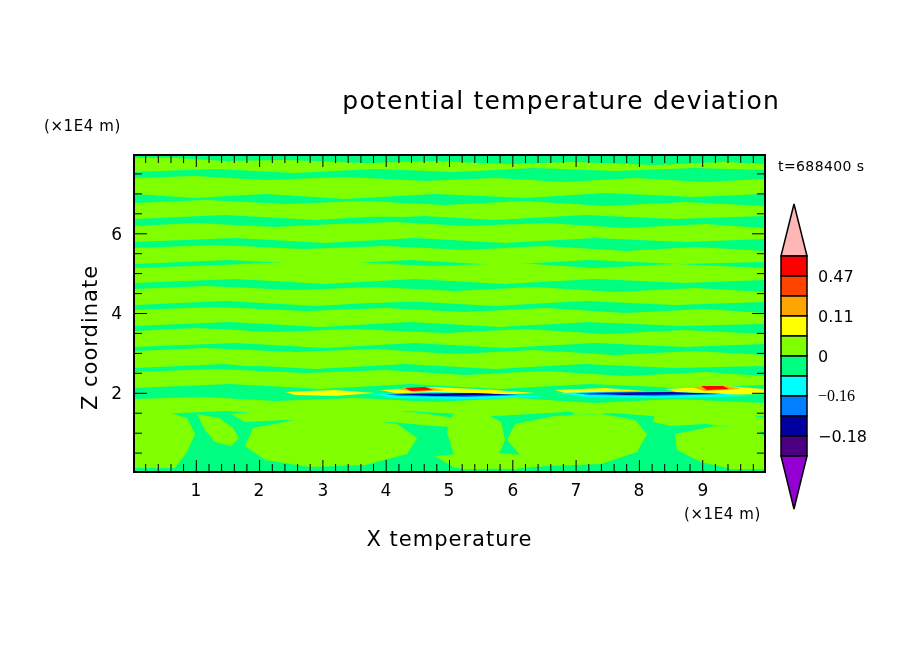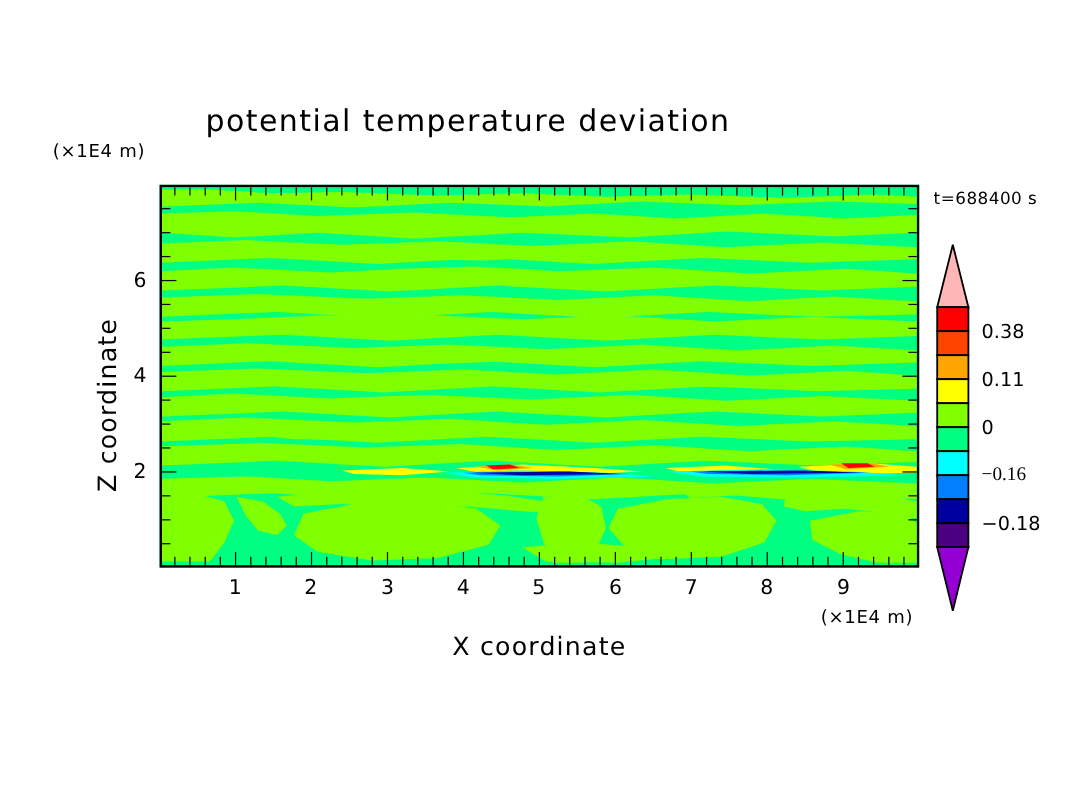--- a/index.html
+++ b/index.html
@@ -22,21 +22,21 @@
     height: 654px;
     background: #ffffff;
   }
 
   
   .plot-title {
     position: absolute;
     left: 0;
     top: 86px;
     width: 780px;
-    text-align: center;
+    text-align: right;
     font-size: 25px;
     letter-spacing: 1.2px;
     color: #000000;
     font-family: "DejaVu Sans", sans-serif;
     white-space: nowrap;
   }
   .unit-top-left {
     position: absolute;
     left: 44px;
     top: 117px;
@@ -371,21 +371,21 @@
   <div class="xtick-label" style="left:449px;top:480px;">5</div>
   <div class="xtick-label" style="left:513px;top:480px;">6</div>
   <div class="xtick-label" style="left:576px;top:480px;">7</div>
   <div class="xtick-label" style="left:639px;top:480px;">8</div>
   <div class="xtick-label" style="left:703px;top:480px;">9</div>
 
   <div class="ytick-label" style="left:100px;top:393px;width:22px;">2</div>
   <div class="ytick-label" style="left:100px;top:313px;width:22px;">4</div>
   <div class="ytick-label" style="left:100px;top:234px;width:22px;">6</div>
 
-  <div class="xaxis-title">X coordinate</div>
+  <div class="xaxis-title">X temperature</div>
   <div class="yaxis-title">Z coordinate</div>
   <div class="unit-bottom-right">(×1E4 m)</div>
 
   <div class="colorbar-wrap">
     <svg width="30" height="308" viewBox="0 0 30 308">
 
       <polygon points="14,0 27,52 1,52" fill="#ffb6b6" stroke="#000000" stroke-width="1.5"></polygon>
 
       <g stroke="#000000" stroke-width="1.5">
         <rect x="1" y="52" width="26" height="20" fill="#ff0000"></rect>
@@ -397,19 +397,19 @@
         <rect x="1" y="172" width="26" height="20" fill="#00ffff"></rect>
         <rect x="1" y="192" width="26" height="20" fill="#0080ff"></rect>
         <rect x="1" y="212" width="26" height="20" fill="#0000a0"></rect>
         <rect x="1" y="232" width="26" height="20" fill="#4b0082"></rect>
       </g>
 
       <polygon points="1,252 27,252 14,305" fill="#9400d3" stroke="#000000" stroke-width="1.5"></polygon>
     </svg>
   </div>
 
-  <div class="cbar-label" style="top:276px;">0.38</div>
+  <div class="cbar-label" style="top:276px;">0.47</div>
   <div class="cbar-label" style="top:316px;">0.11</div>
   <div class="cbar-label" style="top:356px;">0</div>
   <div class="cbar-label" style="top:396px;font-family:Liberation Serif, serif;">−0.16</div>
   <div class="cbar-label" style="top:436px;">−0.18</div>
 
 </div>
 
 </body></html>

